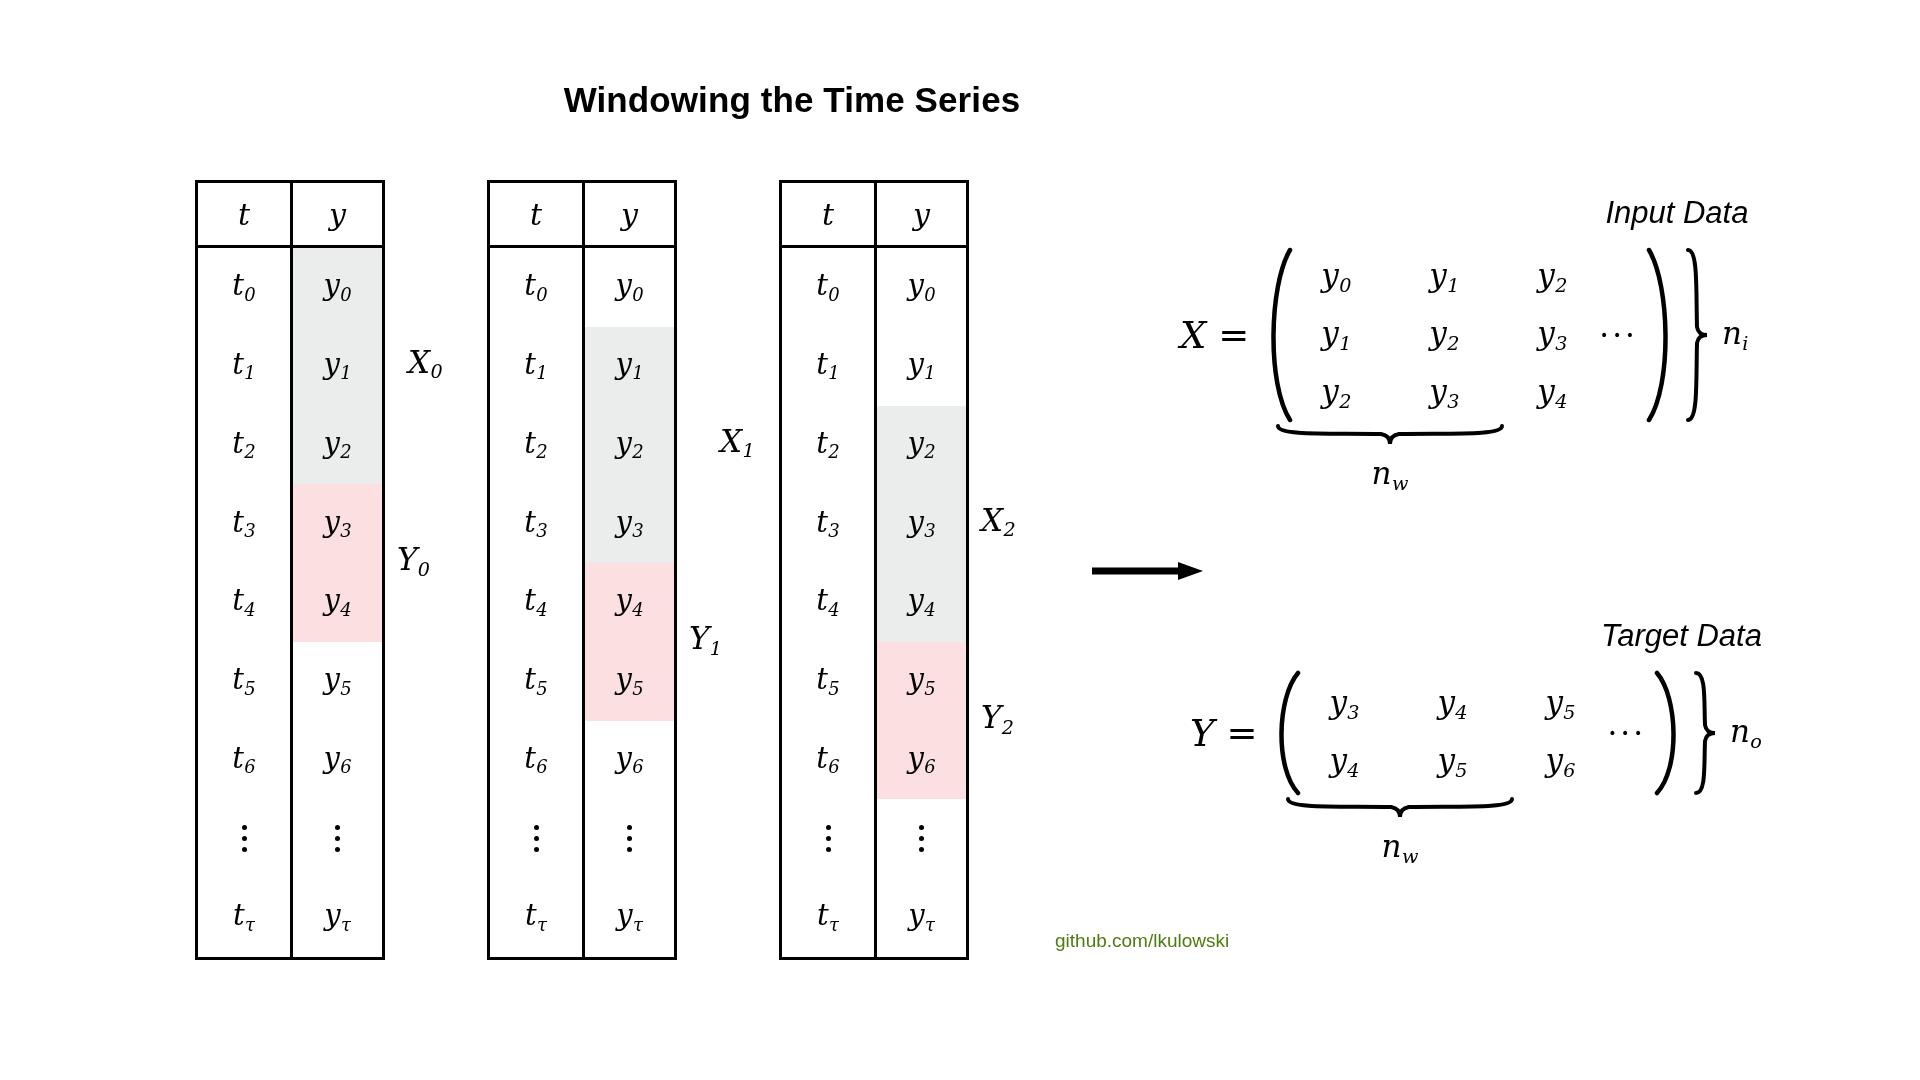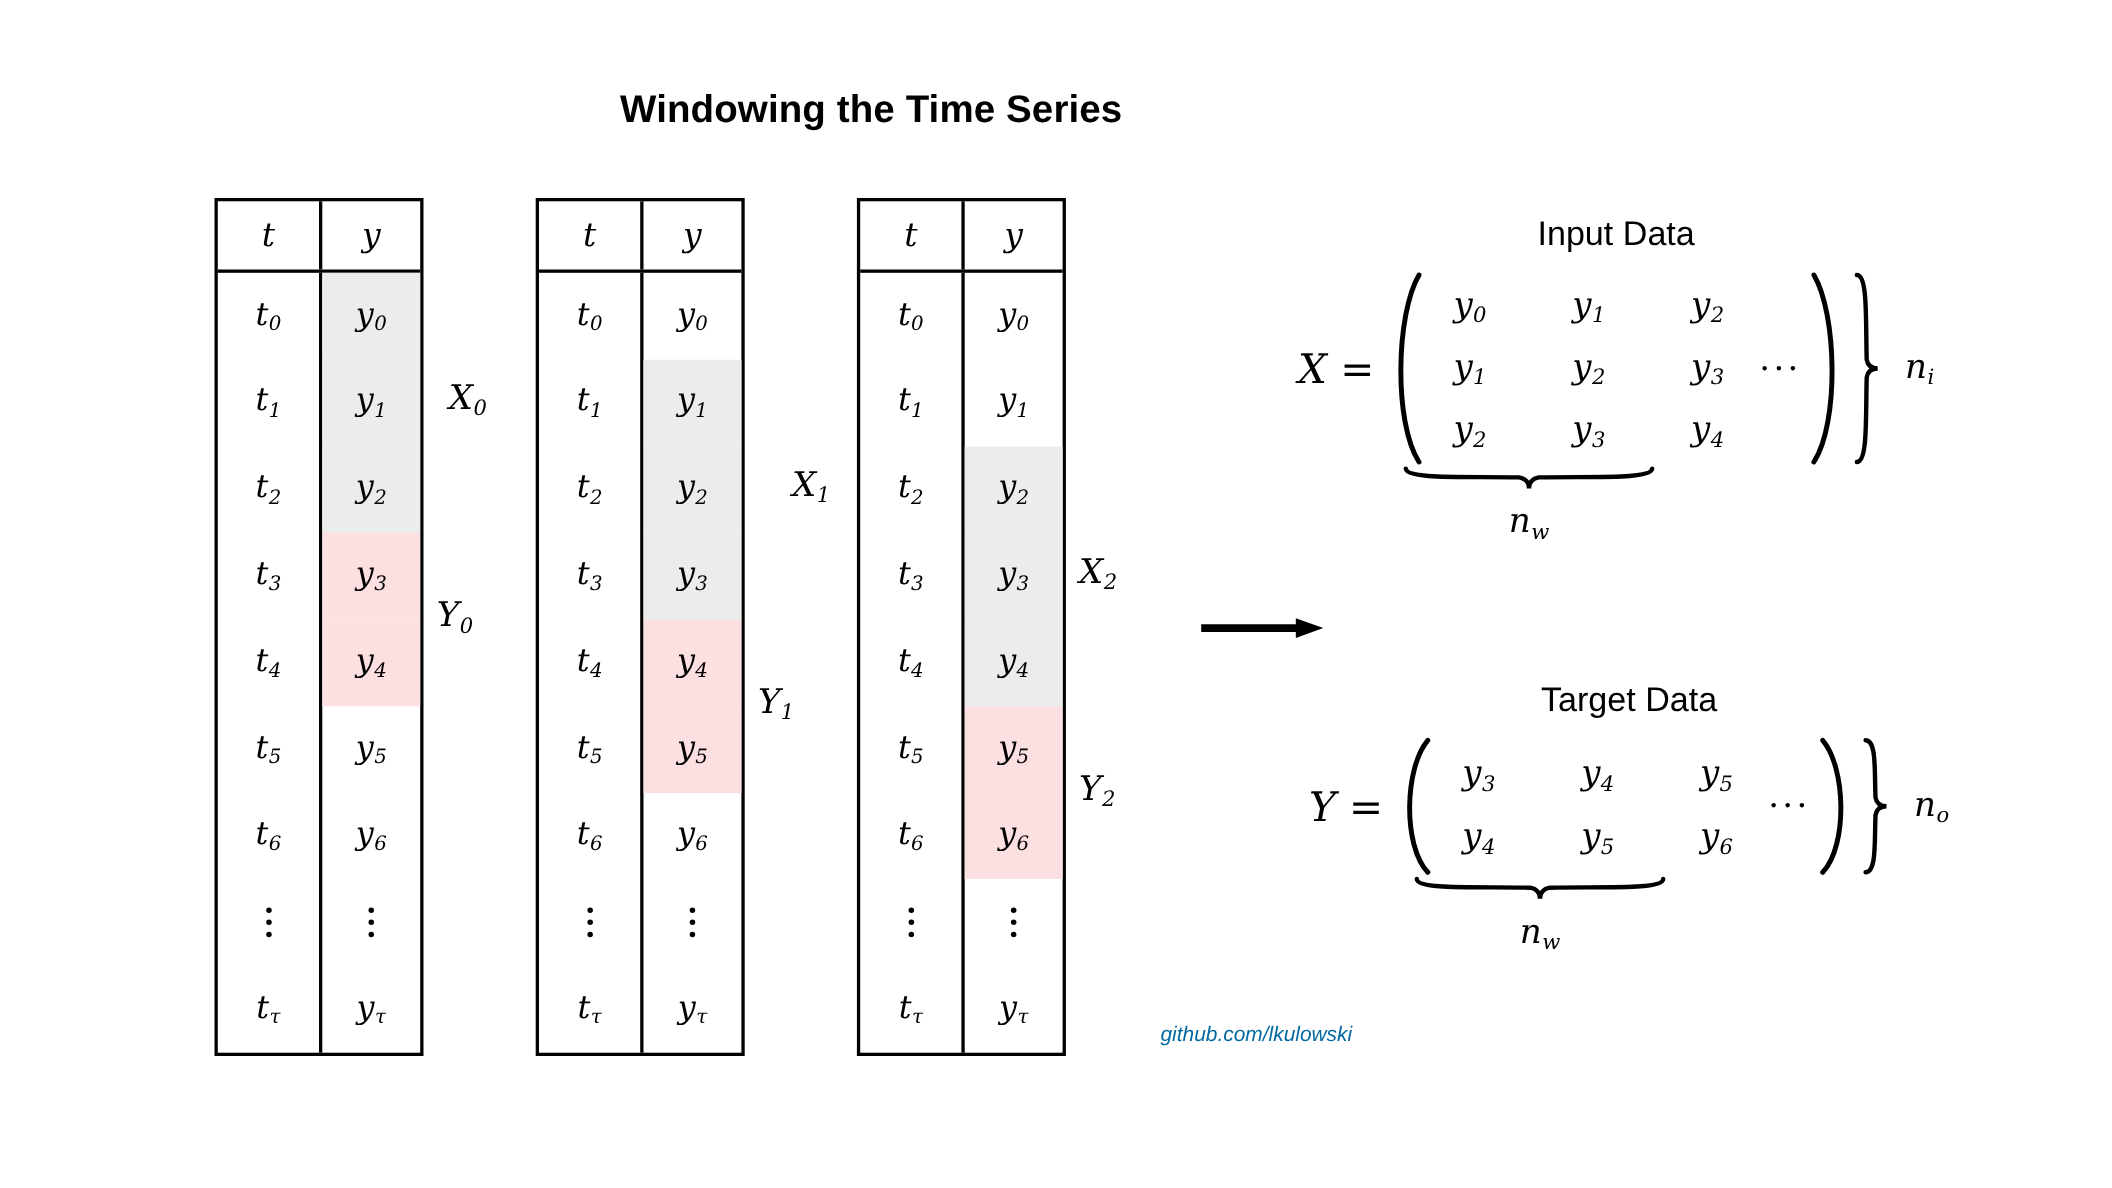--- a/index.html
+++ b/index.html
@@ -34,31 +34,31 @@
   .hl-pink{background:#fbdfe1;}
 
   
   .wlab{position:absolute;font-size:31px;color:#000;}
 
   
   #arrow{position:absolute;left:1090px;top:560px;width:115px;height:22px;}
 
   
   .blk{position:absolute;}
-  .blk .cap{text-align:center;font-size:31px;color:#000;}
+  .blk .cap{text-align:right;font-size:31px;color:#000;font-style:italic;}
   .eqrow{display:flex;align-items:center;}
   .lhs{font-size:37px;margin-right:12px;}
   .mcols{display:grid;gap:18px 46px;}
   .mcell{font-size:31px;text-align:center;}
   .cdots{font-size:31px;letter-spacing:3px;padding:0 6px;}
-  .brace-lab{font-size:31px;margin-left:20px;}
+  .brace-lab{font-size:31px;margin-left:10px;}
   .ubrace-lab{text-align:center;font-size:31px;margin-top:4px;}
 
   
-  #wm{position:absolute;left:1055px;top:930px;font-size:19px;color:#0369a1;font-style:italic;}
+  #wm{position:absolute;left:1055px;top:930px;font-size:19px;color:#4d7c0f;}
 </style>
 </head>
 <body>
 
 <div id="title">Windowing the Time Series</div>
 
 <div id="tables-layer">
     <div class="tbl" style="left: 195px; height: 780px;">
       <div class="head">
         <div class="col t">

